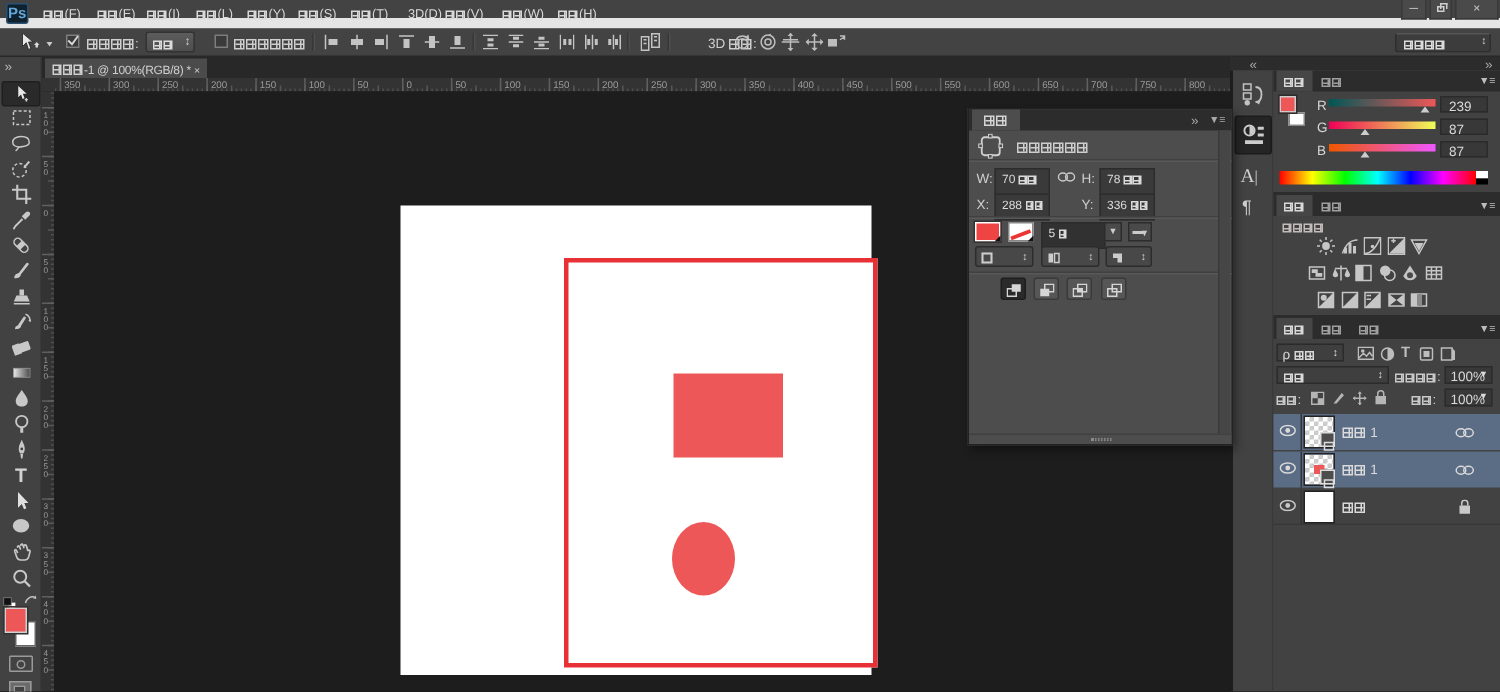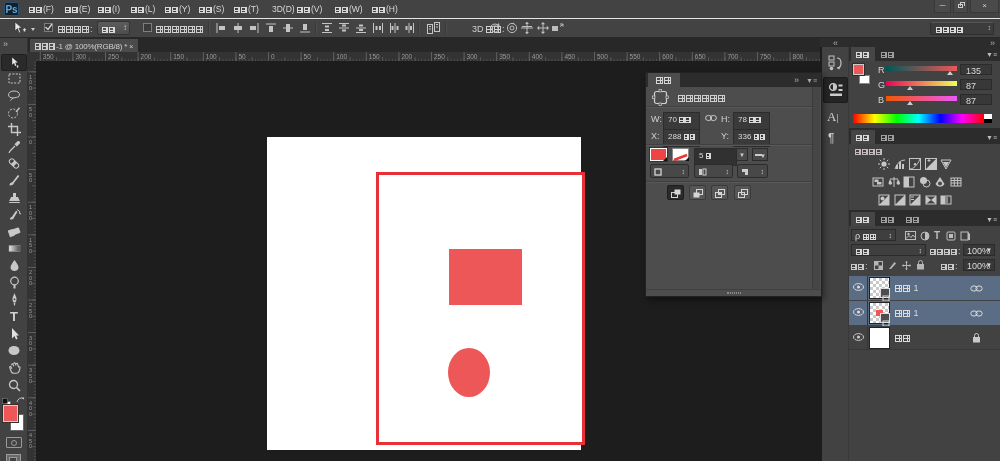--- a/index.html
+++ b/index.html
@@ -6,21 +6,21 @@
  font-family:"Liberation Sans",sans-serif;-webkit-font-smoothing:antialiased}
 *{box-sizing:border-box}
 .abs{position:absolute}
 
 .z{display:inline-block;width:7px;height:7px;border:1px solid;margin:0 1px 0 0;position:relative;vertical-align:-1px}
 .z:before{content:"";position:absolute;left:0;right:0;top:2px;border-top:1px solid}
 .z:after{content:"";position:absolute;top:0;bottom:0;left:2.5px;border-left:1px solid}
 .z.s{width:6px;height:6px}
 .z.s:before{top:2px}
 
-#menubar{left:0;top:0;width:1000px;height:19px;background:#434343;border-bottom:1px solid #e5e5e5}
+#menubar{left:0;top:0;width:1000px;height:19px;background:#434343;border-bottom:7px solid #e5e5e5}
 #optbar{left:0;top:19px;width:1000px;height:19px;background:#434343;border-bottom:1px solid #282828}
 .mi{position:absolute;top:4px;color:#d9d9d9;font-size:8.5px;line-height:11px;white-space:nowrap}
 .mi .z{width:6px;height:6.5px;margin:0 1px 0 0}
 #pslogo{position:absolute;left:4px;top:2px;width:15px;height:14px;background:#10212e;
  border:1px solid #2c5170;border-radius:2px;color:#63a7d8;font-size:10px;font-weight:bold;
  text-align:center;line-height:13px}
 .winbtn{position:absolute;top:0;height:13px;background:#4a4a4a;border:1px solid #393939;border-top:none;
  color:#cfcfcf;text-align:center;font-size:8px;line-height:12px}
 
 .olabel{position:absolute;top:5px;color:#cfcfcf;font-size:9px;white-space:nowrap}
@@ -436,21 +436,21 @@
     <div style="position:absolute;left:4px;top:17px;width:11px;height:11px;background:#ee5757;border:1px solid #ccc;outline:1px solid #2d2d2d"></div>
     <div style="position:absolute;left:29px;top:18px;color:#d5d5d5;font-size:9px">R</div>
     <div style="position:absolute;left:29px;top:33px;color:#d5d5d5;font-size:9px">G</div>
     <div style="position:absolute;left:29px;top:48px;color:#d5d5d5;font-size:9px">B</div>
     <div style="position:absolute;left:37px;top:19px;width:71px;height:5px;background:linear-gradient(to right,#005757,#ef5757)"></div>
     <div style="position:absolute;left:37px;top:34px;width:71px;height:5px;background:linear-gradient(to right,#ef0057,#efff57)"></div>
     <div style="position:absolute;left:37px;top:49px;width:71px;height:5px;background:linear-gradient(to right,#ef5700,#ef57ff)"></div>
     <div style="position:absolute;left:98px;top:24px;width:0;height:0;border-left:3px solid transparent;border-right:3px solid transparent;border-bottom:4px solid #cdcdcd"></div>
     <div style="position:absolute;left:58px;top:39px;width:0;height:0;border-left:3px solid transparent;border-right:3px solid transparent;border-bottom:4px solid #cdcdcd"></div>
     <div style="position:absolute;left:58px;top:54px;width:0;height:0;border-left:3px solid transparent;border-right:3px solid transparent;border-bottom:4px solid #cdcdcd"></div>
-    <div class="inbox" style="left:111px;top:17px;width:32px;height:11px;padding:1px 0 0 5px">135</div>
+    <div class="inbox" style="left:111px;top:17px;width:32px;height:11px;padding:1px 0 0 5px">239</div>
     <div class="inbox" style="left:111px;top:32px;width:32px;height:11px;padding:1px 0 0 5px">87</div>
     <div class="inbox" style="left:111px;top:47px;width:32px;height:11px;padding:1px 0 0 5px">87</div>
     <div style="position:absolute;left:4px;top:67px;width:131px;height:9px;background:linear-gradient(to right,#f00,#ff0,#0f0,#0ff,#00f,#f0f,#f00)"></div>
     <div style="position:absolute;left:135px;top:67px;width:8px;height:4.5px;background:#fff"></div>
     <div style="position:absolute;left:135px;top:71.5px;width:8px;height:4.5px;background:#000"></div>
     <div style="position:absolute;left:0;top:81px;width:151px;height:2px;background:#2c2c2c"></div>
 
     <div class="ptabs" style="top:83px">
       <div class="ptab on" style="left:2px"><b class="z s"></b><b class="z s"></b></div>
       <div class="ptab" style="left:27px"><b class="z s"></b><b class="z s"></b></div>

